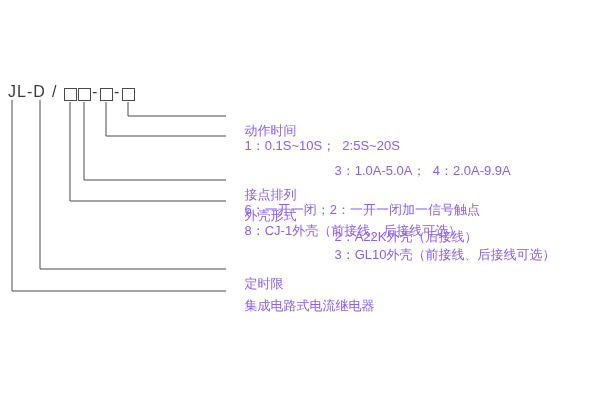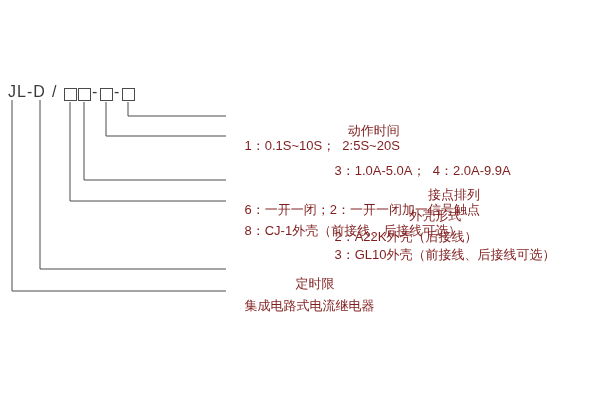--- a/index.html
+++ b/index.html
@@ -3,21 +3,21 @@
 <meta charset="utf-8">
 <style>
   html,body{margin:0;padding:0;}
   body{
     width:600px;height:400px;
     background:#ffffff;
     font-family:"Liberation Sans","DejaVu Sans",sans-serif;
     color:#333333;
     overflow:hidden;
   }
-  .canvas{position:relative;width:600px;height:400px;background:#ffffff;text-align:right;}
+  .canvas{position:relative;width:600px;height:400px;background:#ffffff;}
   .connectors{position:absolute;left:0;top:0;}
   .connectors polyline{fill:none;stroke:#4a4a4a;stroke-width:1;}
   .model-part{
     position:absolute;
     font-size:16px;
     letter-spacing:1px;
     color:#3a3a3a;
     line-height:16px;
   }
   .pbox{
@@ -26,21 +26,21 @@
     border:1.5px solid #4a4a4a;
     background:#ffffff;
     box-sizing:content-box;
   }
   .row{
     position:absolute;
     left:230px;
     font-size:13px;
     line-height:15px;
     white-space:pre;
-    color:#7f1d1d;
+    color:#8b5cf6;
   }
   .row .lbl{display:inline-block;min-width:90px;}
   .cont{left:320px;}
 </style>
 </head>
 <body>
 
 <div class="canvas">
 
   <svg class="connectors" width="600" height="400" viewBox="0 0 600 400" aria-hidden="true">

